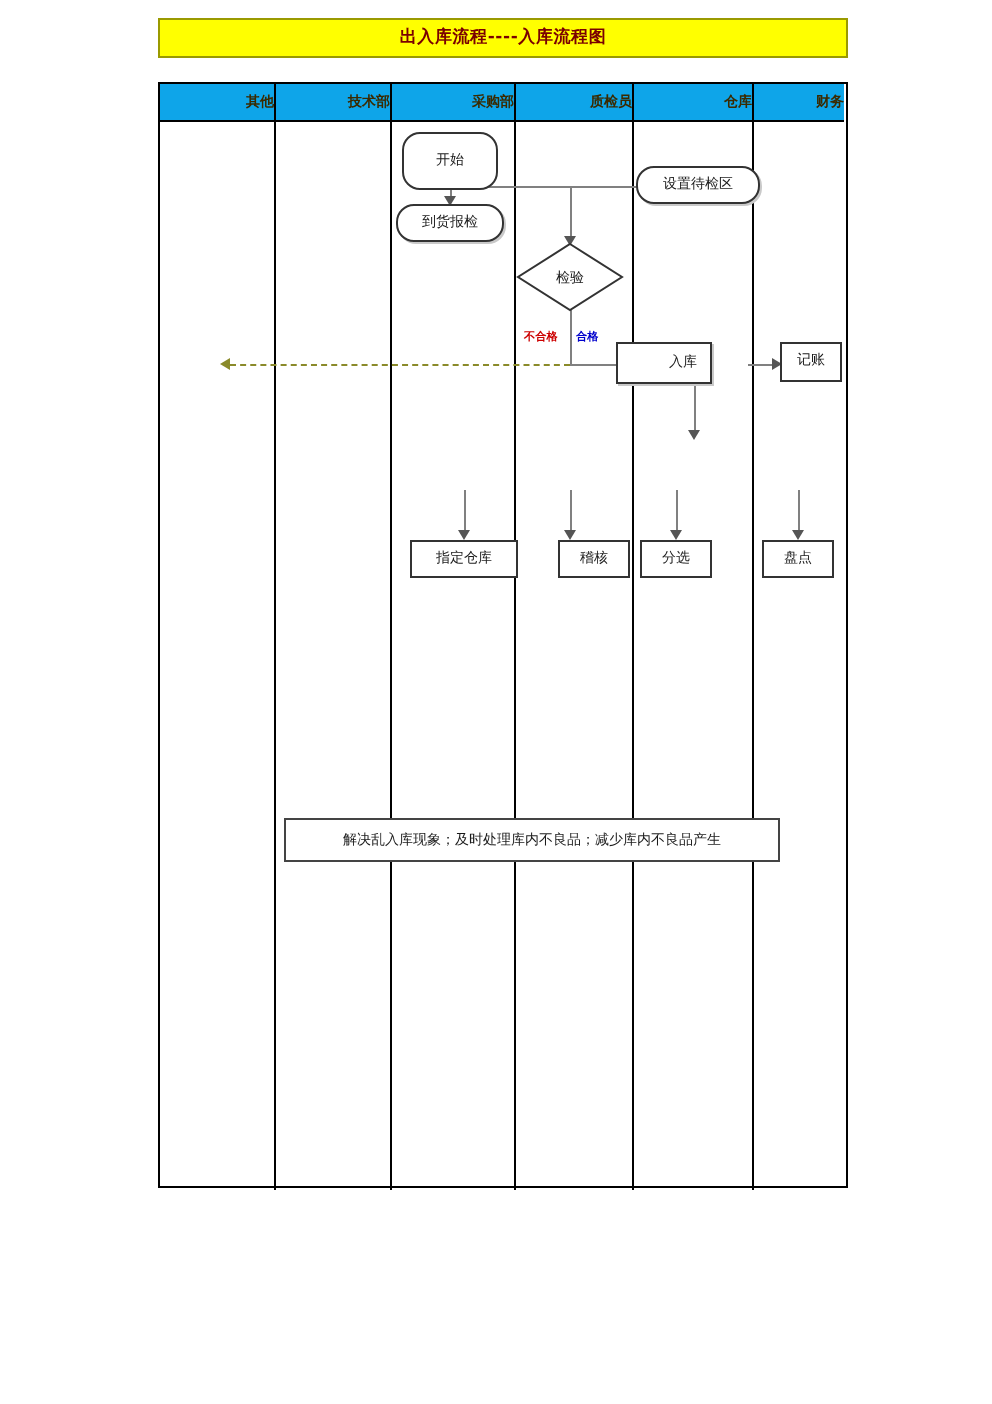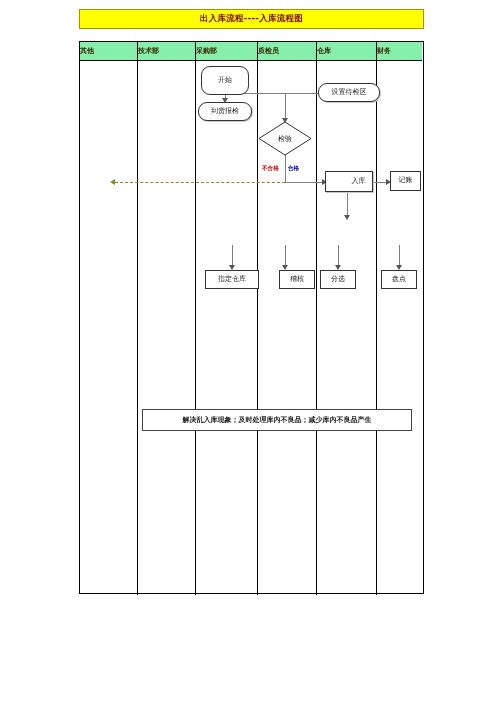--- a/index.html
+++ b/index.html
@@ -42,26 +42,27 @@
     width: 345px; height: 553px;
     border: 1.3px solid #000000;
   }
   .lane-head-row {
     position: absolute;
     left: 0; top: 0;
     width: 100%; height: 19px;
     display: flex;
   }
   .lane-head {
-    background: #86efac;
+    background: #0ea5e9;
     border-right: 1.3px solid #000000;
     border-bottom: 1.3px solid #000000;
     display: flex;
     align-items: center;
-    justify-content: flex-start;
+    justify-content: flex-end;
+    padding-left: 24px;
   }
   .lane-head:last-child { border-right: none; }
   .lane-head-label {
     font-size: 7px;
     color: #3a2a00;
     font-weight: bold;
     white-space: nowrap;
   }
   .lane-body-row {
     position: absolute;
@@ -272,26 +273,26 @@
   <div class="node rounded shadowed" style="left:318px; top:83px; width:62px; height:19px;">设置待检区</div>
 
   <div class="diamond-wrap" style="left:258px; top:121px; width:54px; height:35px;">
     <svg width="54" height="35" viewBox="0 0 54 35">
       <polygon points="27,1 53,17.5 27,34 1,17.5" fill="#ffffff" stroke="#333333" stroke-width="1"></polygon>
     </svg>
     <div class="diamond-label">检验</div>
   </div>
 
 
-  <div class="node shadowed" style="left:325px; top:171px; width:48px; height:21px;padding-left:19px;">入库</div>
+  <div class="node shadowed" style="left:308px; top:171px; width:48px; height:21px;padding-left:19px;">入库</div>
 
   <div class="node" style="left:390px; top:171px; width:31px; height:20px;">记账</div>
 
 
   <div class="node" style="left:205px; top:270px; width:54px; height:19px;">指定仓库</div>
   <div class="node" style="left:267px; top:270px; width:36px; height:19px;margin-left:12px;">稽核</div>
   <div class="node" style="left:320px; top:270px; width:36px; height:19px;">分选</div>
   <div class="node" style="left:381px; top:270px; width:36px; height:19px;">盘点</div>
 
 
-  <div class="summary-box" style="left:142px; top:409px; width:270px; height:22px;font-weight:bold;">解决乱入库现象；及时处理库内不良品；减少库内不良品产生</div>
+  <div class="summary-box" style="left:142px; top:409px; width:248px; height:22px;">解决乱入库现象；及时处理库内不良品；减少库内不良品产生</div>
 
 </div>
 
 </body></html>

